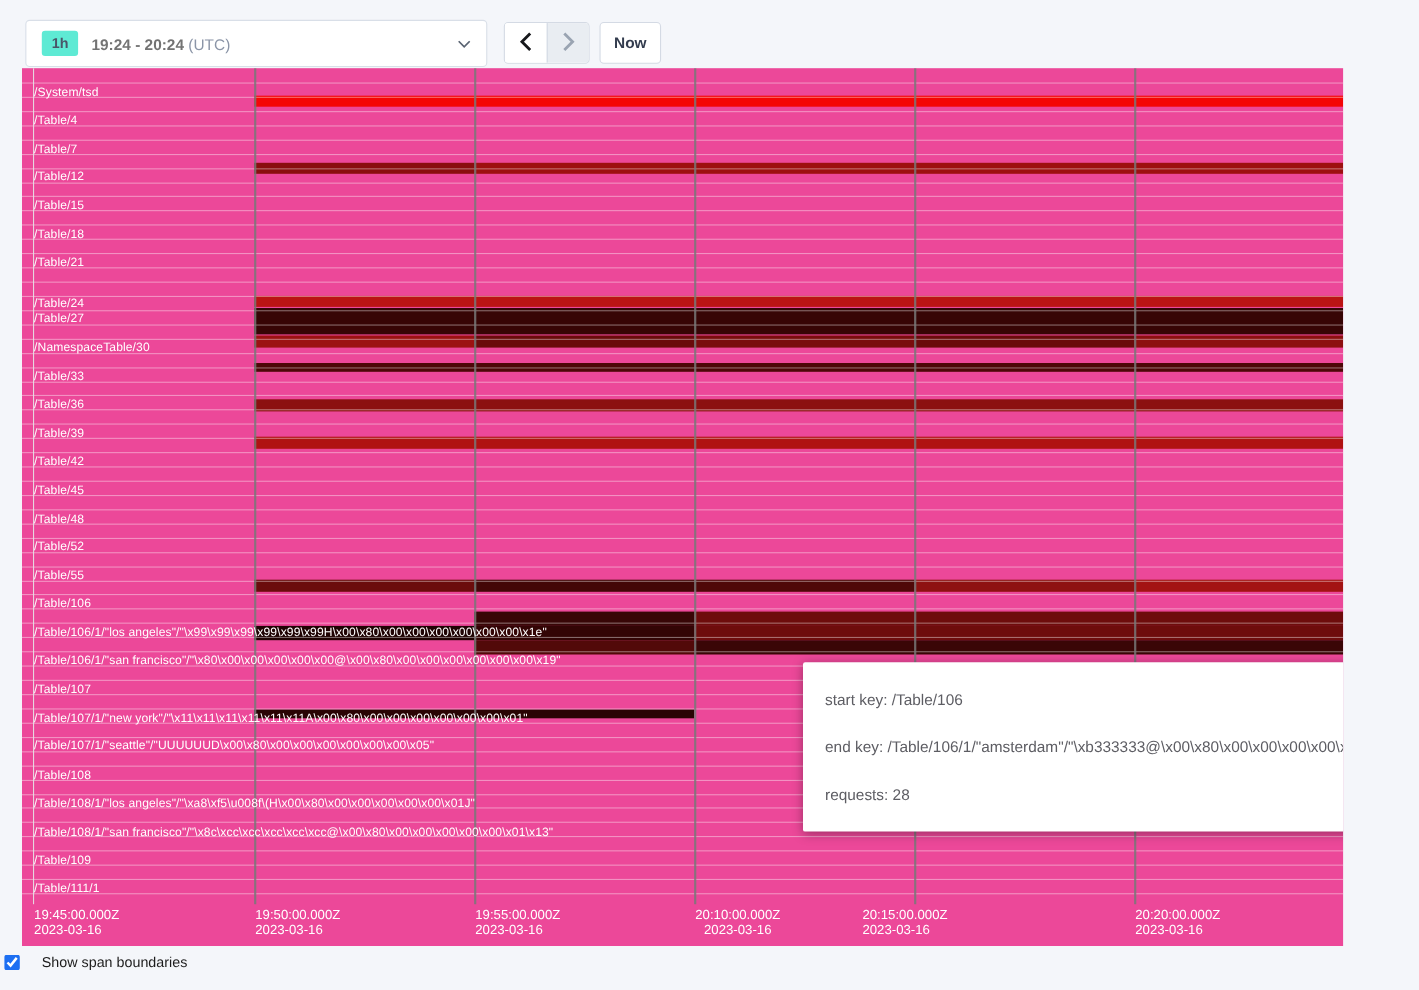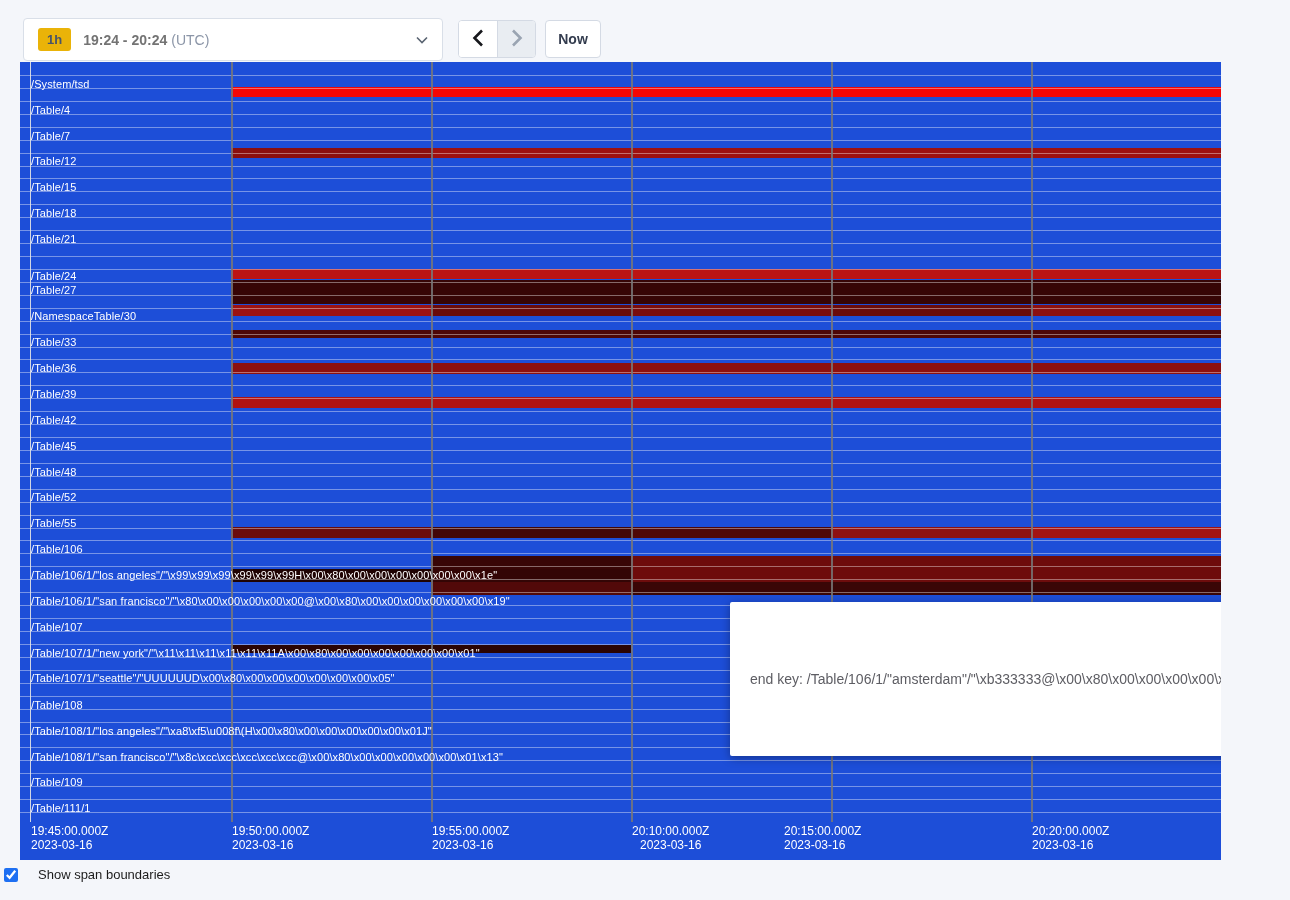--- a/index.html
+++ b/index.html
@@ -13,21 +13,21 @@
   .page { position:absolute; inset:0; }
 
   
   .time-picker {
     position:absolute; left:23px; top:18px; width:420px; height:43px;
     background:#fff; border:1px solid #d9dfe8; border-radius:4px;
     display:flex; align-items:center; gap:12px; padding:0 14px;
     cursor:pointer;
   }
   .preset-chip {
-    background:#eab308; color:#4a5568; font-size:13px; font-weight:bold;
+    background:#5eead4; color:#4a5568; font-size:13px; font-weight:bold;
     padding:4px 9px; border-radius:3px;
   }
   .range-text { font-size:14px; font-weight:bold; color:#737373; }
   .tz-text { font-size:14px; color:#8b95a7; margin-left:-8px; }
   .picker-caret { margin-left:auto; display:flex; align-items:center; }
 
   .nav-group {
     position:absolute; left:458px; top:20px; height:38px; display:flex;
     border:1px solid #d4dae4; border-radius:4px; overflow:hidden; background:#fff;
   }
@@ -40,21 +40,21 @@
   .now-btn {
     position:absolute; left:545px; top:20px; width:56px; height:38px;
     background:#fff; border:1px solid #d4dae4; border-radius:4px;
     font-family:"Liberation Sans",sans-serif;
     font-size:14px; font-weight:bold; color:#333c4e; cursor:pointer;
   }
 
   
   .heatmap {
     position:absolute; left:20px; top:62px; width:1201px; height:798px;
-    background:#1d4ed8; overflow:hidden;
+    background:#ec4899; overflow:hidden;
   }
   .band { position:absolute; }
   .hline { position:absolute; left:0; width:100%; height:1px; background:rgba(255,255,255,0.40); }
   .vline { position:absolute; top:0; height:760px; width:2px; background:rgba(120,120,120,0.85); }
   .vline.boundary { width:1px; background:rgba(230,230,230,0.9); }
   .row-label {
     position:absolute; left:11px; transform:translateY(-50%);
     color:#fff; font-size:11px; white-space:nowrap; letter-spacing:0.1px;
   }
   .x-tick { position:absolute; top:762px; color:#fff; }
@@ -260,21 +260,23 @@
           <span class="t">20:15:00.000Z</span>
           <span class="d">2023-03-16</span>
         </div>
         <div class="x-tick" style="left: 1012px;">
           <span class="t">20:20:00.000Z</span>
           <span class="d">2023-03-16</span>
         </div>
       </div>
 
     <div class="tooltip">
+      <div class="line">start key: /Table/106</div>
       <div class="line">end key: /Table/106/1/"amsterdam"/"\xb333333@\x00\x80\x00\x00\x00\x00\x00\x00#"</div>
+      <div class="line">requests: 28</div>
     </div>
   </div>
 
   <label class="footer-check">
     <input type="checkbox" id="span-cb" checked="" style="">
     <span>Show span boundaries</span>
   </label>
 
 </div>
 

